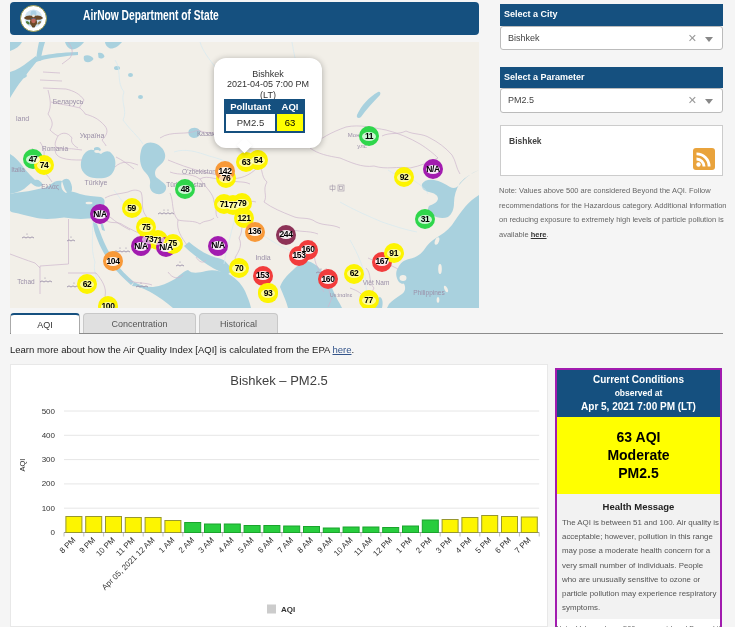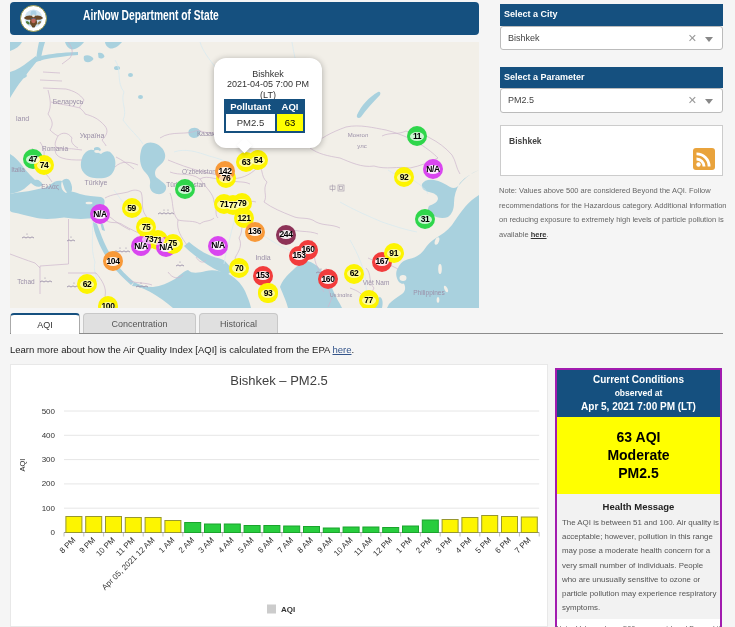--- a/index.html
+++ b/index.html
@@ -7,21 +7,21 @@
   .abs { position:absolute; }
   .hdr { left:10px; top:2px; width:469px; height:33px; background:#15507f; border-radius:4px; }
   .hdrtxt { left:83px; top:8px; color:#fff; font-size:14px; line-height:14px; font-weight:bold; transform:scaleX(0.73); transform-origin:0 0; white-space:nowrap; }
   .bluebar { background:#15507f; color:#fff; font-weight:bold; font-size:9px; line-height:21px; padding-left:4px; }
   .selbox { background:#fff; border:1px solid #bbb; border-radius:3px; font-size:9px; color:#444; line-height:23px; padding-left:7px; }
   .note { color:#666; font-size:7.5px; line-height:14.5px; }
   .map { left:10px; top:42px; width:469px; height:266px; background:#f2efe8; overflow:hidden; }
   .mk { position:absolute; width:20px; height:20px; border-radius:50%; }
   .mk span { position:absolute; left:3px; top:5.5px; width:14px; height:9px; background:#fff; border-radius:50%; opacity:.9; z-index:1; }
   .mk b { position:absolute; left:0; top:5.8px; width:20px; font-size:8.5px; line-height:8.5px; font-weight:bold; color:#000; text-align:center; letter-spacing:-0.4px; z-index:2; }
-  .g { background:#2fd64b; } .y { background:#fdf400; } .o { background:#f89938; } .r { background:#f23c3c; } .p { background:#8d3358; } .na { background:#d946ef;text-decoration:underline; }
+  .g { background:#2fd64b; } .y { background:#fdf400; } .o { background:#f89938; } .r { background:#f23c3c; } .p { background:#8d3358; } .na { background:#a21caf;text-decoration:underline; }
   .g span { opacity:.75; } .y span { opacity:.6; }
   .tab { position:absolute; top:313px; height:20px; font-size:9px; text-align:center; line-height:20px; border:1px solid #c8c8c8; border-bottom:none; border-radius:4px 4px 0 0; background:#e0e0e0; color:#555; }
   .chart { left:10px; top:364px; width:538px; height:263px; background:#fff; border:1px solid #e8e8e8; }
   .cc { left:555px; top:368px; width:167px; height:284px; border:2px solid #a21caf; background:#fff; }
 </style>
 </head>
 <body>
 
 <div class="abs hdr"></div>
 <svg class="abs" style="left:20px; top:5px;" width="27" height="27" viewBox="0 0 27 27">
@@ -326,21 +326,21 @@
       <b>31</b>
     </div>
 <div class="mk y" style="left:384px; top:125px;">
       <span></span>
       <b>92</b>
     </div>
 <div class="mk na" style="left:413px; top:117px;">
       <span></span>
       <b>N/A</b>
     </div>
-<div class="mk g" style="left:349px; top:84px;margin-left:48px;">
+<div class="mk g" style="left:349px; top:84px;">
       <span></span>
       <b>11</b>
     </div>
 <div class="mk y" style="left:88px; top:254px;">
       <span></span>
       <b>100</b>
     </div>
 
 <div style="position:absolute; left:204px; top:16px; width:108px; height:90px; background:#fff; border-radius:12px; box-shadow:0 1px 6px rgba(0,0,0,0.3);"></div>
 <div style="position:absolute; left:228.5px; top:97.5px; width:11px; height:11px; background:#fff; transform:rotate(45deg); box-shadow:2px 2px 4px rgba(0,0,0,0.15);"></div>

